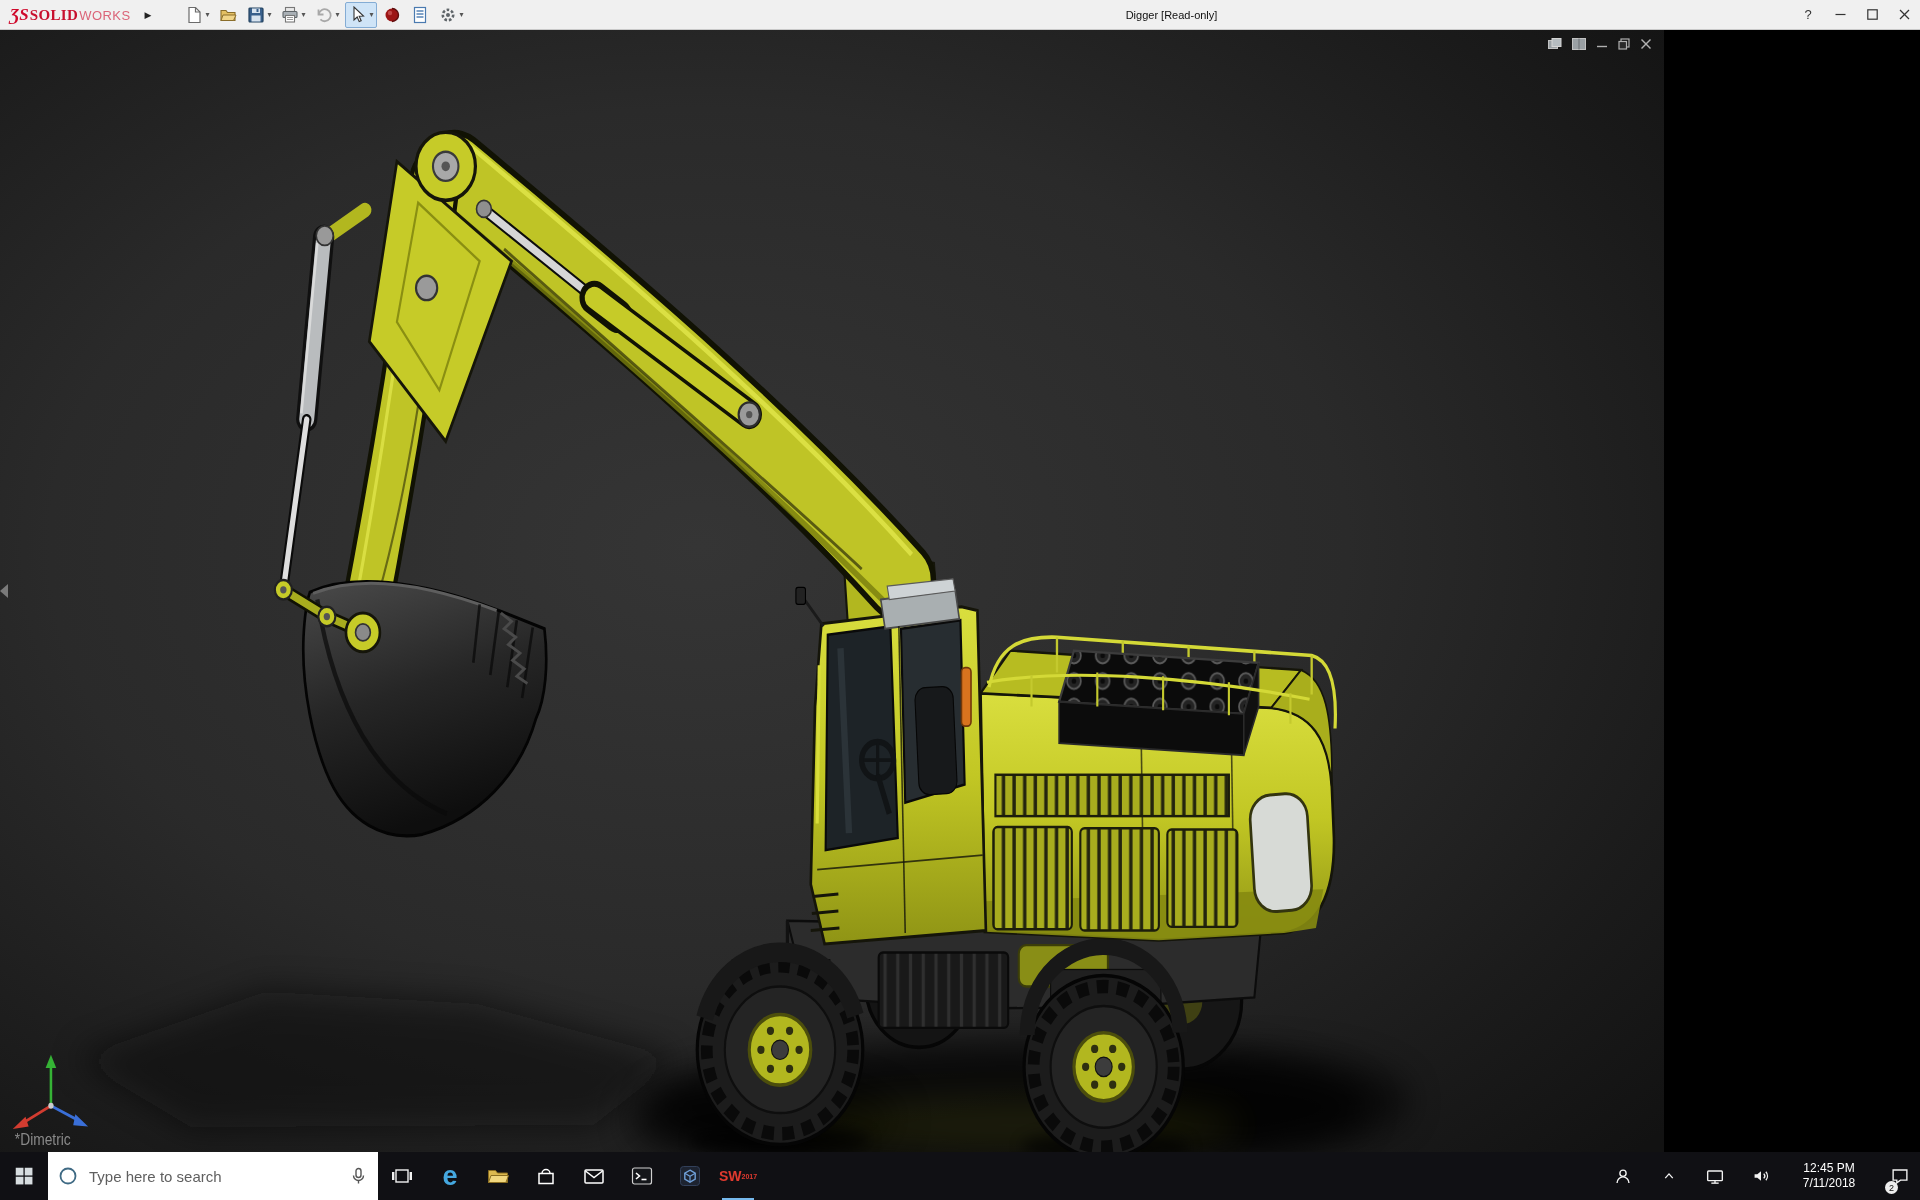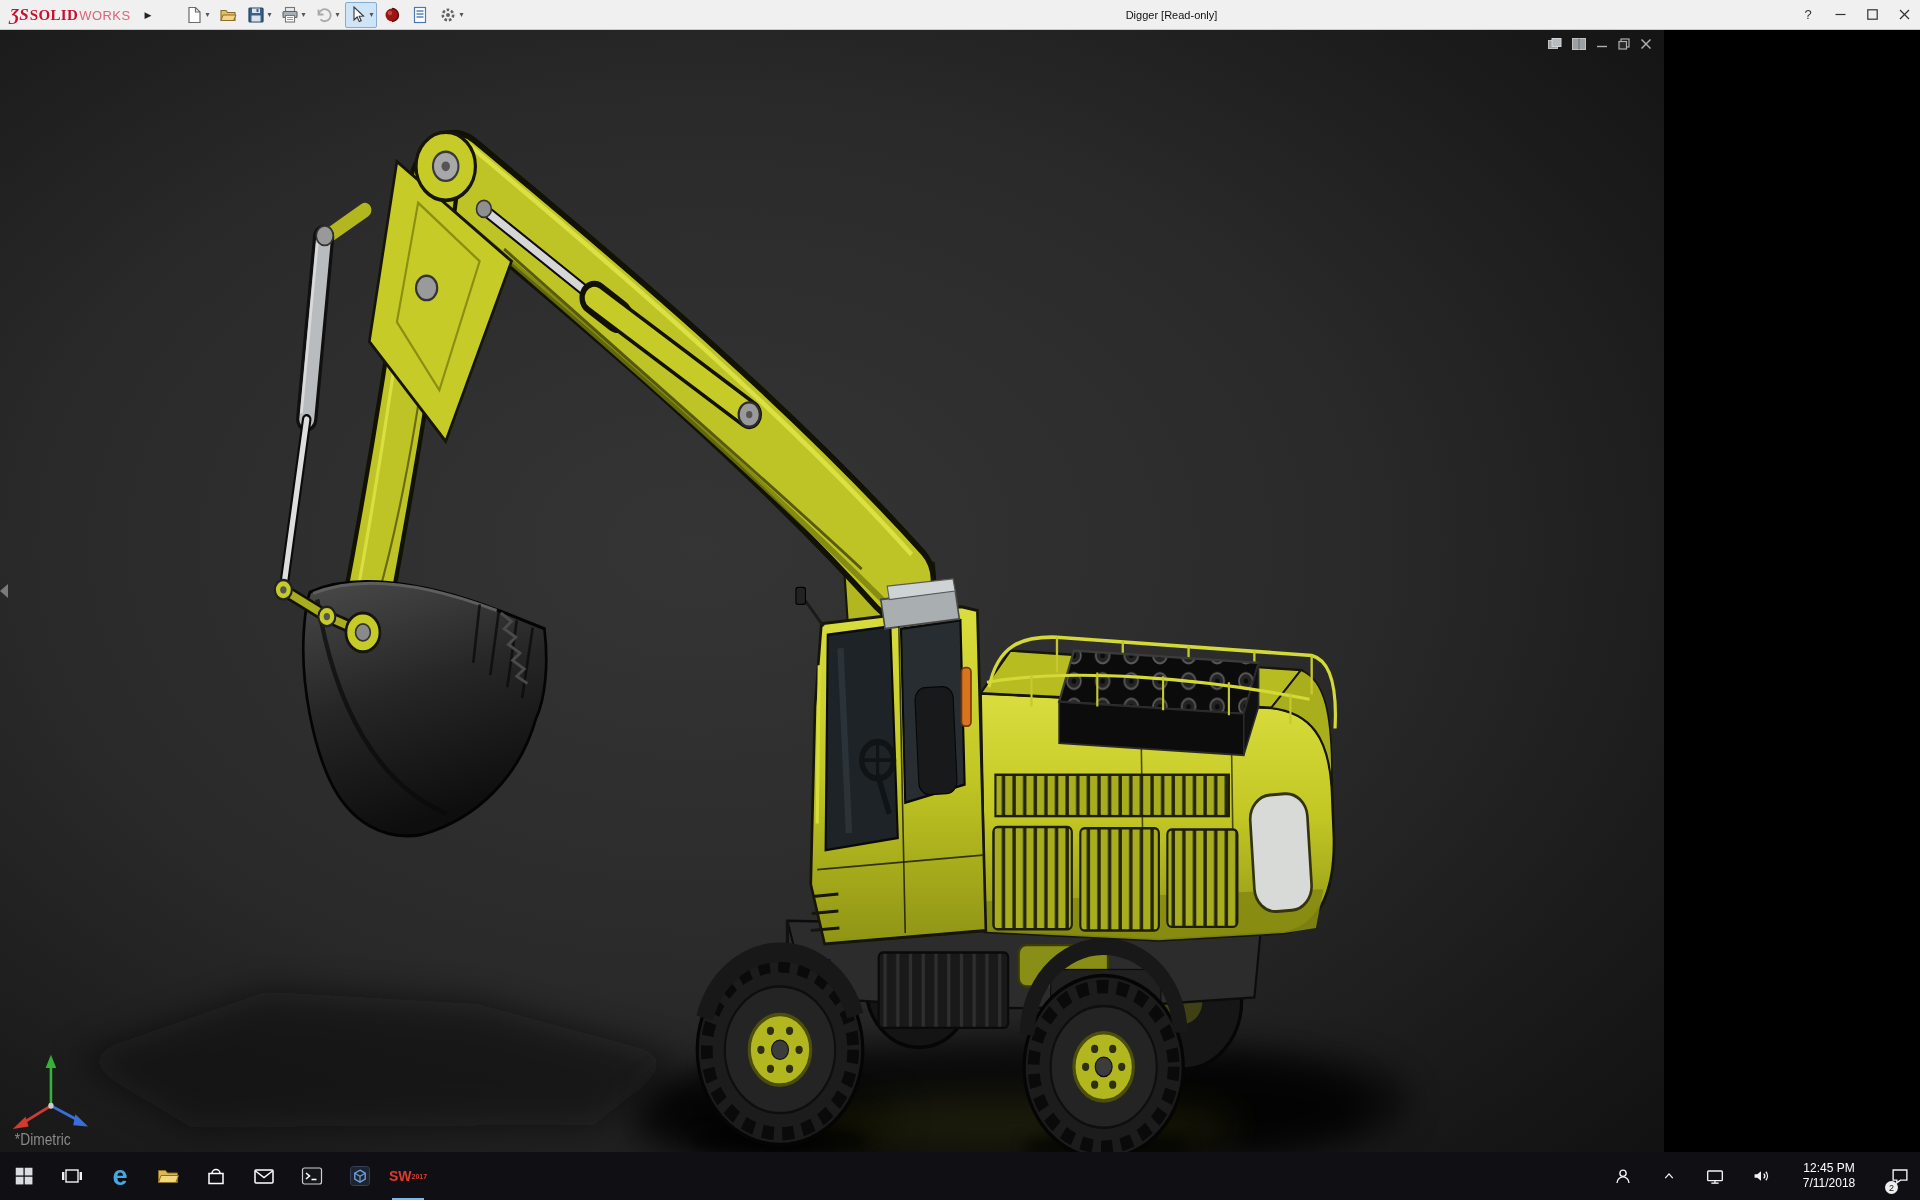--- a/index.html
+++ b/index.html
@@ -421,20 +421,31 @@
   <footer class="taskbar">
     <button class="tb-btn">
       <svg width="22" height="22" viewBox="0 0 24 24">
         <rect x="3" y="3" width="8.4" height="8.4" fill="#d7dde0"></rect>
           <rect x="12.8" y="3" width="8.4" height="8.4" fill="#d7dde0"></rect>
         <rect x="3" y="12.8" width="8.4" height="8.4" fill="#d7dde0"></rect>
           <rect x="12.8" y="12.8" width="8.4" height="8.4" fill="#d7dde0"></rect>
       </svg>
     </button>
 
+    <div class="search">
+      <svg width="20" height="20" viewBox="0 0 20 20">
+          <circle cx="10" cy="10" r="7.5" stroke="#3f6a84" stroke-width="1.8" fill="none"></circle>
+        </svg>
+      <input type="text" placeholder="Type here to search" style="">
+      <svg width="19" height="18" viewBox="0 0 19 18">
+          <rect x="7" y="1.5" width="5" height="9" rx="2.5" fill="none" stroke="#555" stroke-width="1.4"></rect>
+          <path d="M4.5 8.5a5 5 0 0 0 10 0" fill="none" stroke="#555" stroke-width="1.4"></path>
+          <line x1="9.5" y1="13.5" x2="9.5" y2="16.5" stroke="#555" stroke-width="1.4"></line>
+        </svg>
+    </div>
 
     <div class="apps">
       <button class="tb-btn">
         <svg width="24" height="24" viewBox="0 0 24 24">
             <rect x="6" y="6" width="12" height="12" stroke="#f2f2f2" stroke-width="1.4" fill="none"></rect>
             <rect x="2" y="8" width="2.4" height="8" fill="#f2f2f2"></rect>
             <rect x="19.6" y="8" width="2.4" height="8" fill="#f2f2f2"></rect>
           </svg>
       </button>
       <button class="tb-btn">

